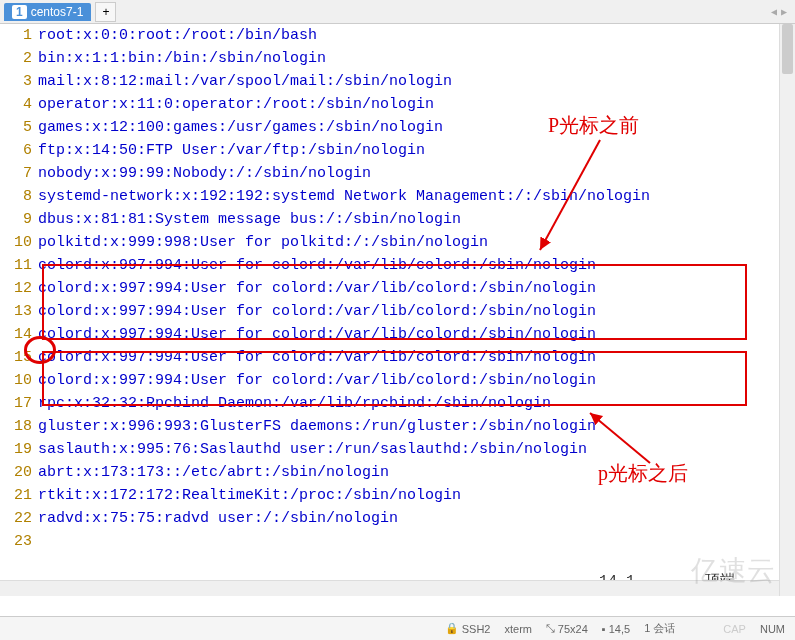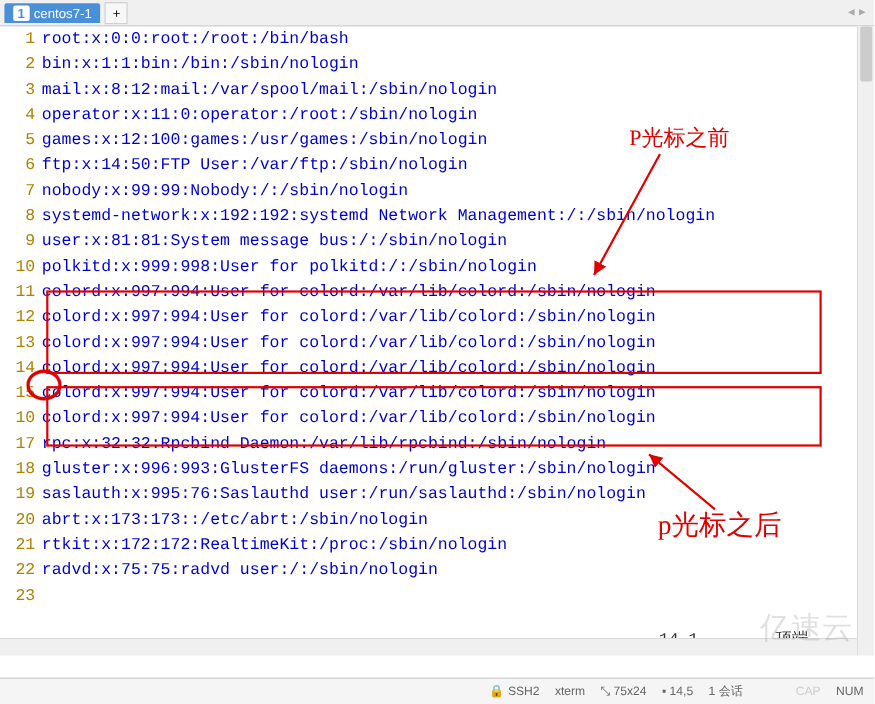--- a/index.html
+++ b/index.html
@@ -109,26 +109,25 @@
       left: 24px;
       pointer-events: none;
     }
     .annotation1 {
       position: absolute;
       color: #e00000;
       font-size: 20px;
       top: 112px;
       left: 548px;
       font-family: "SimSun", serif;
-      margin-left: 24px;
     }
     .annotation2 {
       position: absolute;
       color: #e00000;
-      font-size: 25px;
+      font-size: 20px;
       top: 460px;
       left: 598px;
       font-family: "SimSun", serif;
     }
     .status-pos {
       position: absolute;
       color: #333;
       bottom: 50px;
       right: 160px;
       font-size: 15px;
@@ -241,21 +240,21 @@
     </div>
   <div class="code" id="code">
       <div class="code-line">root:x:0:0:root:/root:/bin/bash</div>
       <div class="code-line">bin:x:1:1:bin:/bin:/sbin/nologin</div>
       <div class="code-line">mail:x:8:12:mail:/var/spool/mail:/sbin/nologin</div>
       <div class="code-line">operator:x:11:0:operator:/root:/sbin/nologin</div>
       <div class="code-line">games:x:12:100:games:/usr/games:/sbin/nologin</div>
       <div class="code-line">ftp:x:14:50:FTP User:/var/ftp:/sbin/nologin</div>
       <div class="code-line">nobody:x:99:99:Nobody:/:/sbin/nologin</div>
       <div class="code-line">systemd-network:x:192:192:systemd Network Management:/:/sbin/nologin</div>
-      <div class="code-line">user:x:81:81:System message bus:/:/sbin/nologin</div>
+      <div class="code-line">dbus:x:81:81:System message bus:/:/sbin/nologin</div>
       <div class="code-line">polkitd:x:999:998:User for polkitd:/:/sbin/nologin</div>
       <div class="code-line">colord:x:997:994:User for colord:/var/lib/colord:/sbin/nologin</div>
       <div class="code-line">colord:x:997:994:User for colord:/var/lib/colord:/sbin/nologin</div>
       <div class="code-line">colord:x:997:994:User for colord:/var/lib/colord:/sbin/nologin</div>
       <div class="code-line">colord:x:997:994:User for colord:/var/lib/colord:/sbin/nologin</div>
       <div class="code-line">colord:x:997:994:User for colord:/var/lib/colord:/sbin/nologin</div>
       <div class="code-line">colord:x:997:994:User for colord:/var/lib/colord:/sbin/nologin</div>
       <div class="code-line">rpc:x:32:32:Rpcbind Daemon:/var/lib/rpcbind:/sbin/nologin</div>
       <div class="code-line">gluster:x:996:993:GlusterFS daemons:/run/gluster:/sbin/nologin</div>
       <div class="code-line">saslauth:x:995:76:Saslauthd user:/run/saslauthd:/sbin/nologin</div>

